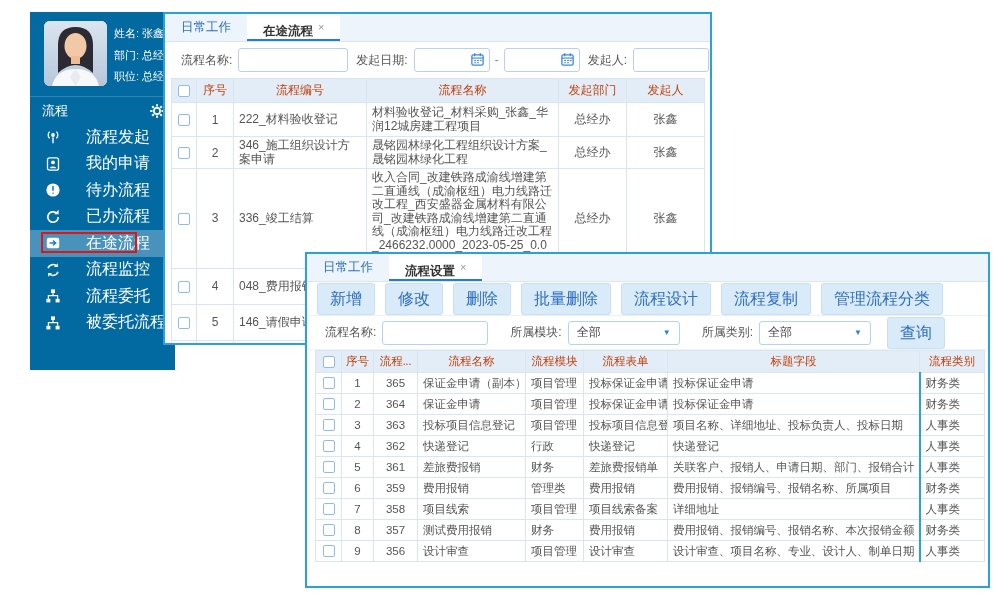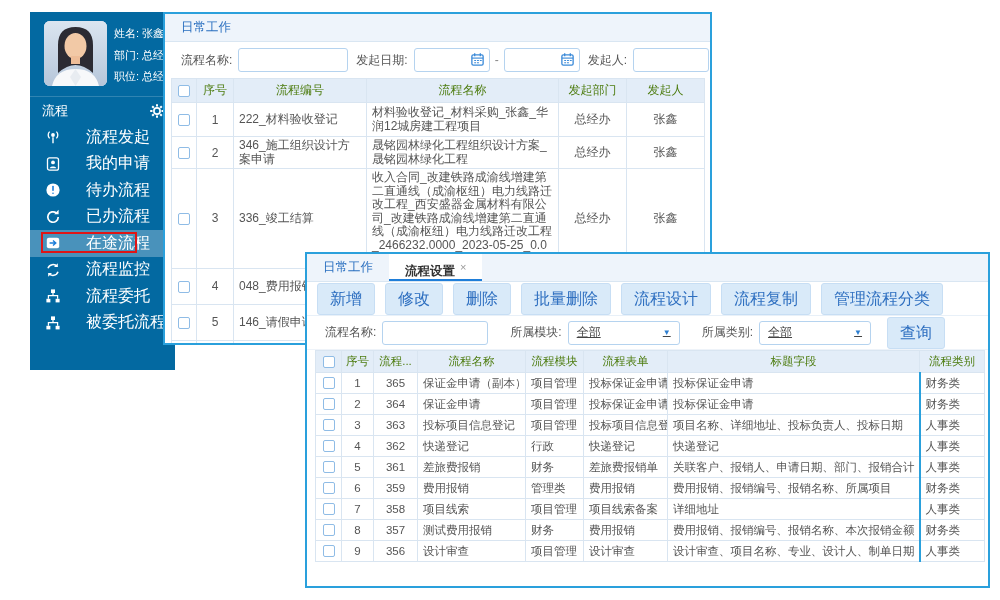--- a/index.html
+++ b/index.html
@@ -53,30 +53,30 @@
   .dash { margin: 0 5px; color: #888; }
 
   .toolbar { height: 34px; display: flex; align-items: center; gap: 10px; padding: 0 10px; border-bottom: 1px solid #e8f0f8; }
   .btn {
     background: #d9eaf9; color: #2e6fc0; font-size: 16px; line-height: 1;
     padding: 7px 12px; border-radius: 3px; border: 1px solid #c7def4; cursor: pointer; white-space: nowrap;
   }
   .sel {
     width: 112px; height: 24px; border: 1px solid #b5d3ef; border-radius: 3px;
     display: flex; align-items: center; justify-content: space-between;
-    padding: 0 8px; color: #444; cursor: pointer; background: #fff; text-decoration: underline;
+    padding: 0 8px; color: #444; cursor: pointer; background: #fff;
   }
   .caret { color: #2e7fd0; font-size: 8px; }
 
   table { border-collapse: collapse; table-layout: fixed; background: #fff; }
   .t1 { margin: 0 6px; width: 533px; font-size: 12px; }
   .t2 { margin: 0 8px; width: 669px; font-size: 11.5px; }
   th {
-    background: #e3edf8; color: #4d7c0f; font-weight: normal;
-    border: 1px solid #d9e5f1; text-align: center; overflow: hidden; white-space: nowrap;
+    background: #e3edf8; color: #c2410c; font-weight: normal;
+    border: 1px solid #d9e5f1; text-align: center; overflow: hidden; white-space: nowrap; font-family: Liberation Serif, serif;
   }
   .t1 th { height: 24px; font-size: 12px; }
   .t2 th { height: 22px; font-size: 11.5px; }
   td { border: 1px solid #d9e5f1; padding: 2px 5px; color: #555; overflow: hidden; vertical-align: middle; }
   td.ctr { text-align: center; }
   td.wrap { word-break: break-all; line-height: 13.5px; }
   td.nw { white-space: nowrap; }
   .t2 td.cat { border-left: 2px solid #2aa0dc; }
   .t2 td { height: 21px; line-height: 13px; }
   .t2 tr.r2l td { height: 30px; }
@@ -189,20 +189,23 @@
           <path d="M8 5v2.6M3.4 10.8V7.6h9.2v3.2" fill="none" stroke="#fff" stroke-width="1.2"></path>
         </svg>
         <span>被委托流程</span>
       </div>
     </nav>
   </aside>
 
   <section class="win win1">
     <div class="tabbar">
       <div class="tab">日常工作</div>
+      <div class="tab active">
+        <span>在途流程</span><span class="x">×</span>
+      </div>
     </div>
 
     <div class="filterrow f1">
       <span class="lbl">流程名称:</span>
       <input class="inp" style="width: 110px;">
       <span class="lbl">发起日期:</span>
       <span class="datebox">
         <input class="inp" style="">
         <svg class="cal" viewBox="0 0 16 16">
           <rect x="2" y="3" width="12" height="11" rx="1.5" fill="none" stroke="#3b8ad8" stroke-width="1.4"></rect>

